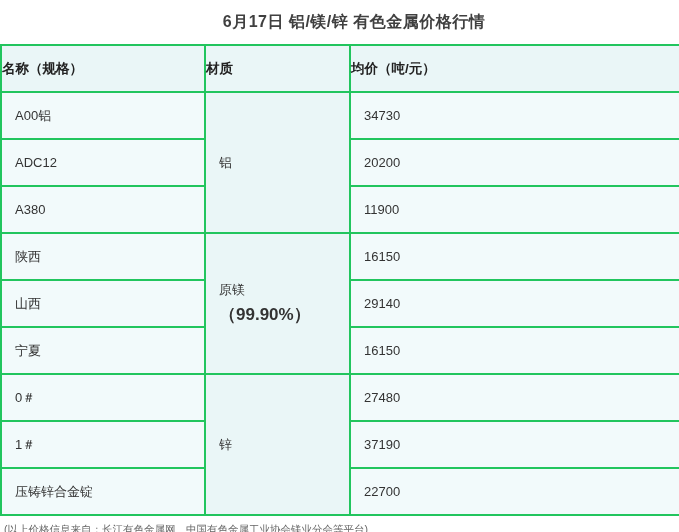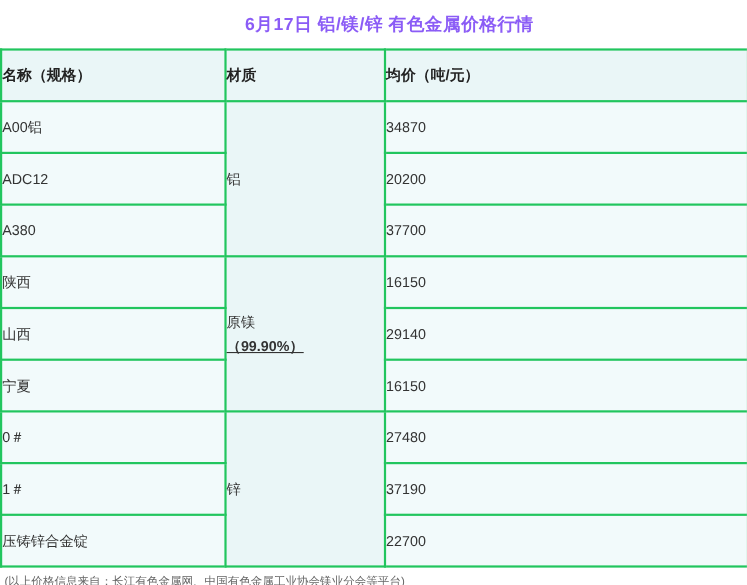--- a/index.html
+++ b/index.html
@@ -21,21 +21,21 @@
     box-sizing: border-box;
   }
   .title-bar {
     height: 44px;
     display: flex;
     align-items: center;
     justify-content: center;
     background: #ffffff;
     font-size: 16px;
     font-weight: bold;
-    color: #8b5cf6;
+    color: #404040;
     letter-spacing: 0.5px;
     margin-left: 29px;
   }
   table.price-table {
     width: 679px;
     border-collapse: collapse;
     table-layout: fixed;
   }
   table.price-table col.c1 { width: 204px; }
   table.price-table col.c2 { width: 145px; }
@@ -53,33 +53,33 @@
   }
   table.price-table thead th {
     background: #eaf6f7;
     height: 45px;
     font-weight: bold;
     font-size: 13.5px;
     color: #222222;
   }
   table.price-table tbody td {
     background: #f2fafb;
+    padding-left: 13px;
   }
   td.material {
     font-weight: bold;
     background: #eaf6f7 !important;
     font-size: 13.5px;
     line-height: 1.5;
   }
   td.material .sub {
     display: block;
-    font-size: 13px;
+    font-size: 17px;
     font-weight: bold;
     margin-top: 2px;
-    text-decoration: underline;
   }
   .group-sep td {
     border-top: 2px solid #ffffff;
   }
   .footnote {
     font-size: 10.5px;
     color: #666666;
     padding: 6px 4px 0 4px;
     line-height: 1.4;
   }
@@ -106,29 +106,29 @@
         <th>均价（吨/元）</th>
       </tr>
     </thead>
     <tbody>
 
       <tr>
         <td>A00铝</td>
         <td class="material" rowspan="3">
           <span>铝</span>
         </td>
-        <td>34870</td>
+        <td>34730</td>
       </tr>
       <tr>
         <td>ADC12</td>
         <td>20200</td>
       </tr>
       <tr>
         <td>A380</td>
-        <td>37700</td>
+        <td>11900</td>
       </tr>
 
       <tr class="group-sep">
         <td>陕西</td>
         <td class="material" rowspan="3">
           <span>原镁</span>
           <span class="sub">（99.90%）</span>
         </td>
         <td>16150</td>
       </tr>

